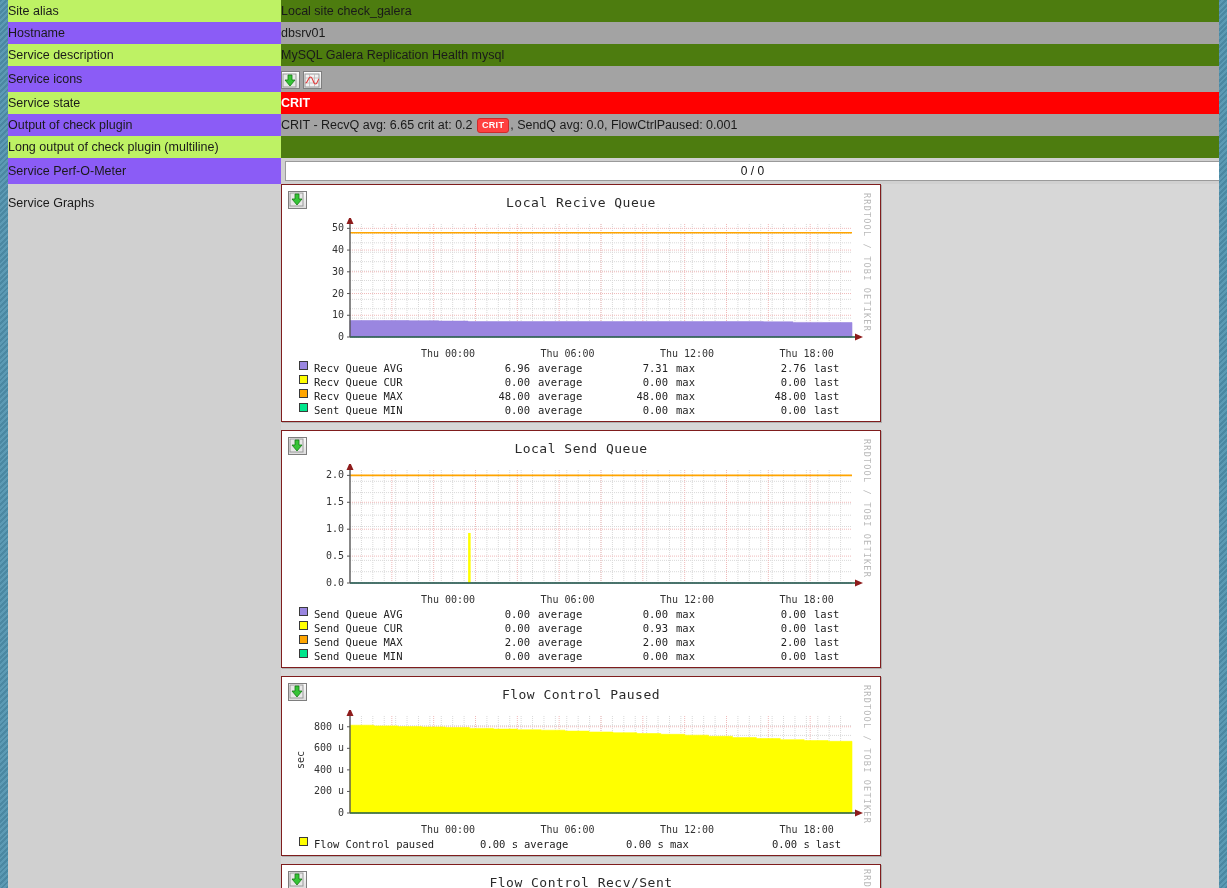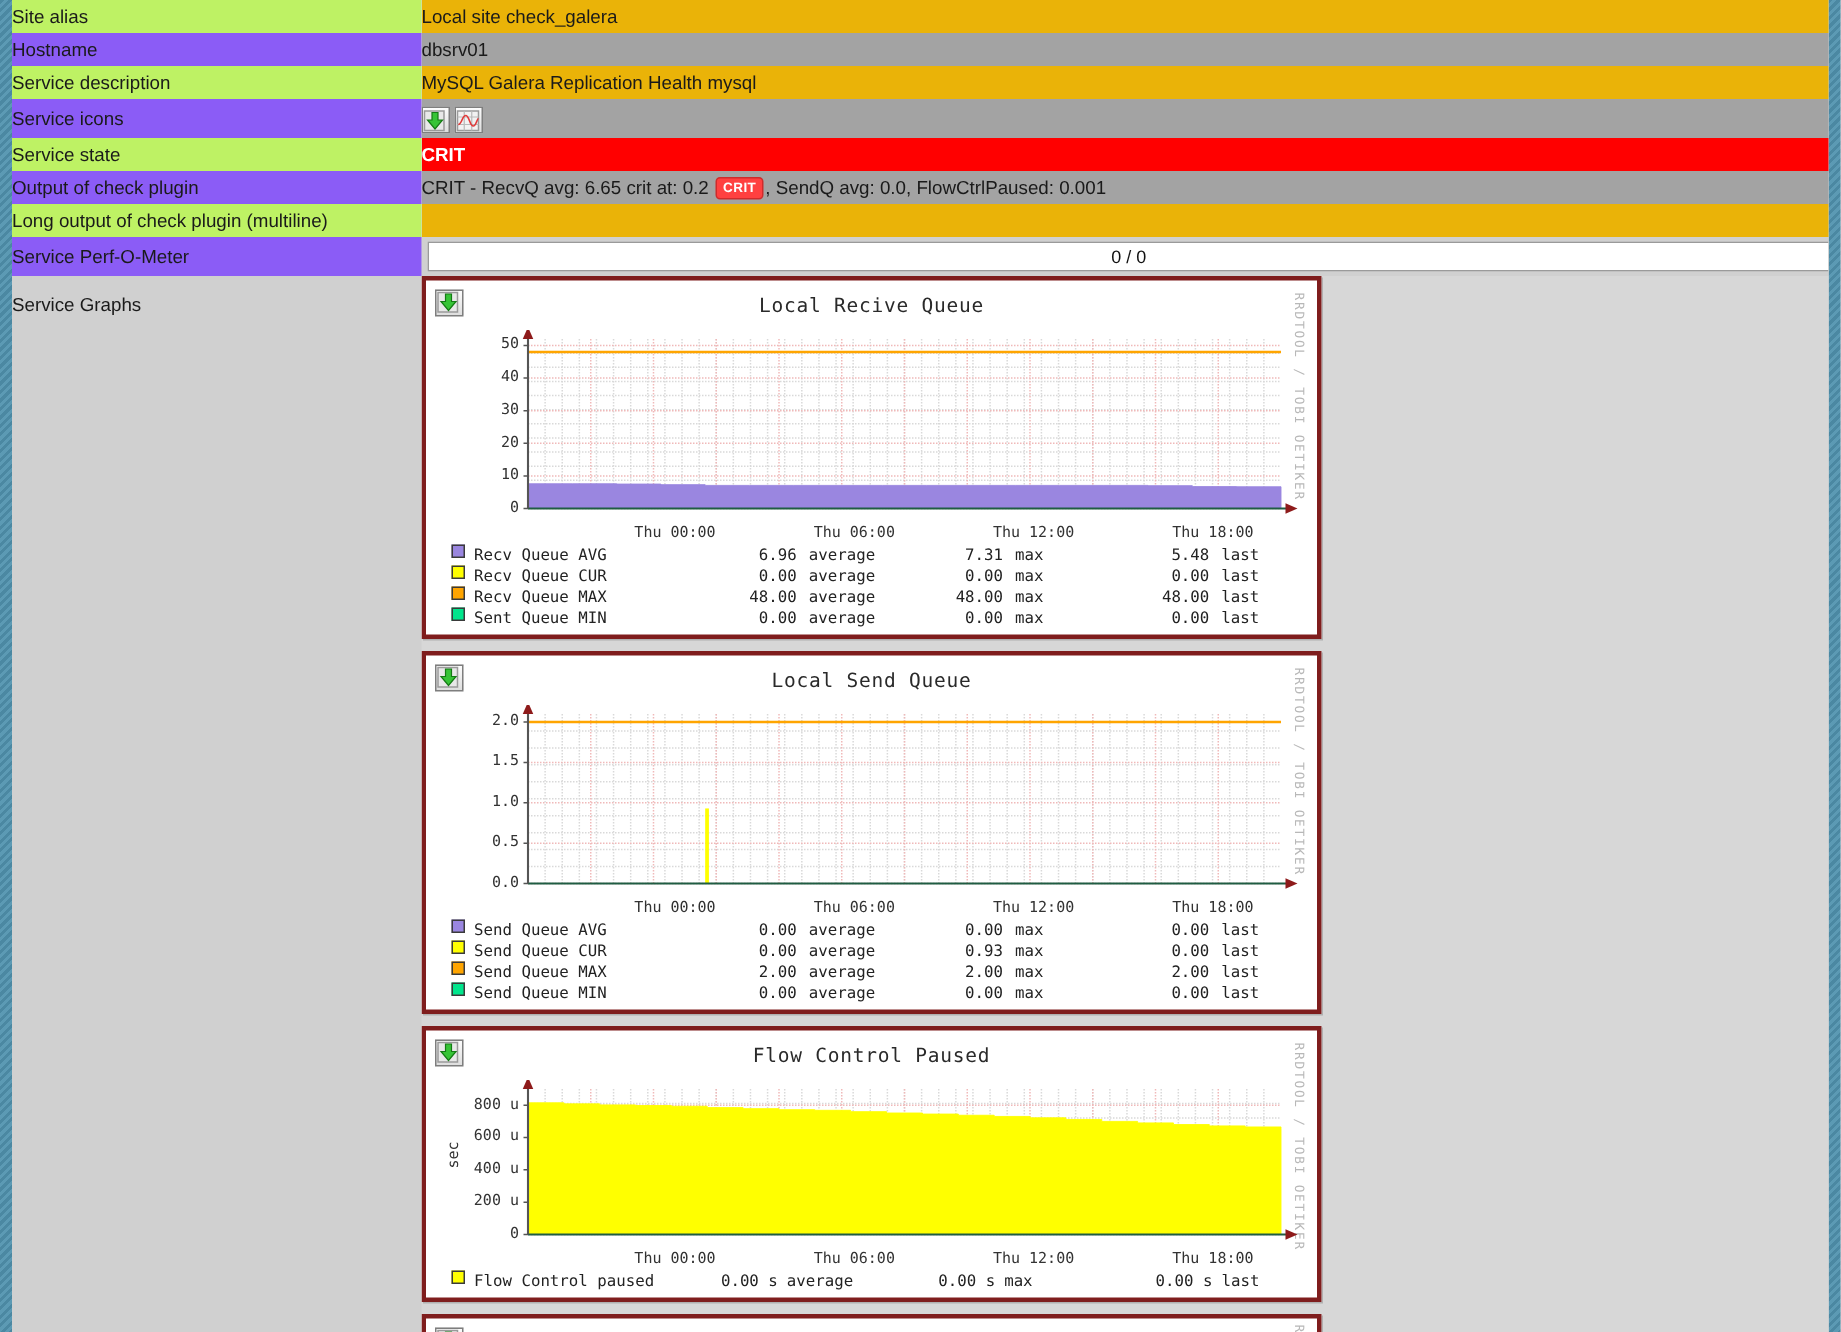--- a/index.html
+++ b/index.html
@@ -52,21 +52,21 @@
     white-space: nowrap;
     overflow: hidden;
   }
   td.val {
     padding-left: 6px;
     height: 22px;
     line-height: 22px;
     overflow: hidden;
   }
   tr.odd  td.lbl { background: #bef264; }
-  tr.odd  td.val { background: #eab308; }
+  tr.odd  td.val { background: #4d7c0f; }
   tr.even td.lbl { background: #8b5cf6; }
   tr.even td.val { background: #a3a3a3; }
 
   td.val.state-crit {
     background: #ff0000 !important;
     color: #ffffff;
     font-weight: bold;
     font-size: 12.5px;
   }
 
@@ -118,21 +118,21 @@
     position: relative;
     display: inline-block;
     cursor: pointer;
   }
 
   
   .graphs { padding: 0 0 0 0; }
   .graph-box {
     width: 600px;
     background: #ffffff;
-    border: 3px solid #7f1d1d;
+    border: 1px solid #7f1d1d;
     box-shadow: 1px 1px 0 rgba(0,0,0,0.18);
     margin-bottom: 8px;
     position: relative;
     padding: 4px 0 4px 0;
   }
   .graph-dl {
     position: absolute;
     left: 6px; top: 6px;
     width: 19px; height: 18px;
     border: 1px solid #7e7e7e;
@@ -373,21 +373,21 @@
                     <path d="M 68 -2 l -3.5 8 l 7 0 z" fill="#8e1b1b"></path>
                     <path d="M 581 119 l -8 -3.5 l 0 7 z" fill="#8e1b1b"></path>
                     <line x1="65" y1="119" x2="68" y2="119" stroke="#555" stroke-width="1"></line>
                     <line x1="65" y1="97.26923076923077" x2="68" y2="97.26923076923077" stroke="#555" stroke-width="1"></line>
                     <line x1="65" y1="75.53846153846153" x2="68" y2="75.53846153846153" stroke="#555" stroke-width="1"></line>
                     <line x1="65" y1="53.80769230769231" x2="68" y2="53.80769230769231" stroke="#555" stroke-width="1"></line>
                     <line x1="65" y1="32.076923076923066" x2="68" y2="32.076923076923066" stroke="#555" stroke-width="1"></line>
                     <line x1="65" y1="10.34615384615384" x2="68" y2="10.34615384615384" stroke="#555" stroke-width="1"></line>
                   </svg><div class="ytick" style="width: 62px; left: 0px; top: 119px;">0</div><div class="ytick" style="width: 62px; left: 0px; top: 97.2692px;">10</div><div class="ytick" style="width: 62px; left: 0px; top: 75.5385px;">20</div><div class="ytick" style="width: 62px; left: 0px; top: 53.8077px;">30</div><div class="ytick" style="width: 62px; left: 0px; top: 32.0769px;">40</div><div class="ytick" style="width: 62px; left: 0px; top: 10.3462px;">50</div><div class="xtick" style="left: 166.01px; top: 125px;">Thu 00:00</div><div class="xtick" style="left: 285.533px; top: 125px;">Thu 06:00</div><div class="xtick" style="left: 405.057px; top: 125px;">Thu 12:00</div><div class="xtick" style="left: 524.581px; top: 125px;">Thu 18:00</div></div>
                 <div class="legend">
-                  <div class="legend-row"><span class="swatch" style="background: rgb(154, 134, 224);"></span><span class="lg-name">Recv Queue AVG</span><span class="lg-num">6.96</span><span class="lg-lab">average</span><span class="lg-num">7.31</span><span class="lg-lab">max</span><span class="lg-num">5.48</span><span class="lg-lab">last</span></div>
+                  <div class="legend-row"><span class="swatch" style="background: rgb(154, 134, 224);"></span><span class="lg-name">Recv Queue AVG</span><span class="lg-num">6.96</span><span class="lg-lab">average</span><span class="lg-num">7.31</span><span class="lg-lab">max</span><span class="lg-num">2.76</span><span class="lg-lab">last</span></div>
                   <div class="legend-row"><span class="swatch" style="background: rgb(255, 255, 0);"></span><span class="lg-name">Recv Queue CUR</span><span class="lg-num">0.00</span><span class="lg-lab">average</span><span class="lg-num">0.00</span><span class="lg-lab">max</span><span class="lg-num">0.00</span><span class="lg-lab">last</span></div>
                   <div class="legend-row"><span class="swatch" style="background: rgb(255, 165, 0);"></span><span class="lg-name">Recv Queue MAX</span><span class="lg-num">48.00</span><span class="lg-lab">average</span><span class="lg-num">48.00</span><span class="lg-lab">max</span><span class="lg-num">48.00</span><span class="lg-lab">last</span></div>
                   <div class="legend-row"><span class="swatch" style="background: rgb(0, 230, 140);"></span><span class="lg-name">Sent Queue MIN</span><span class="lg-num">0.00</span><span class="lg-lab">average</span><span class="lg-num">0.00</span><span class="lg-lab">max</span><span class="lg-num">0.00</span><span class="lg-lab">last</span></div>
                 </div>
               </div>
               <div class="graph-box">
                 <span class="graph-dl"><svg width="17" height="16" viewBox="0 0 17 16">
                     <rect x="1" y="1" width="13" height="13" fill="#e8e8e8" stroke="#9a9a9a"></rect>
                     <path d="M6 2 h4 v5 h3 l-5 6 l-5 -6 h3 z" fill="#36c436" stroke="#157a15" stroke-width="0.8"></path>
                   </svg></span>

